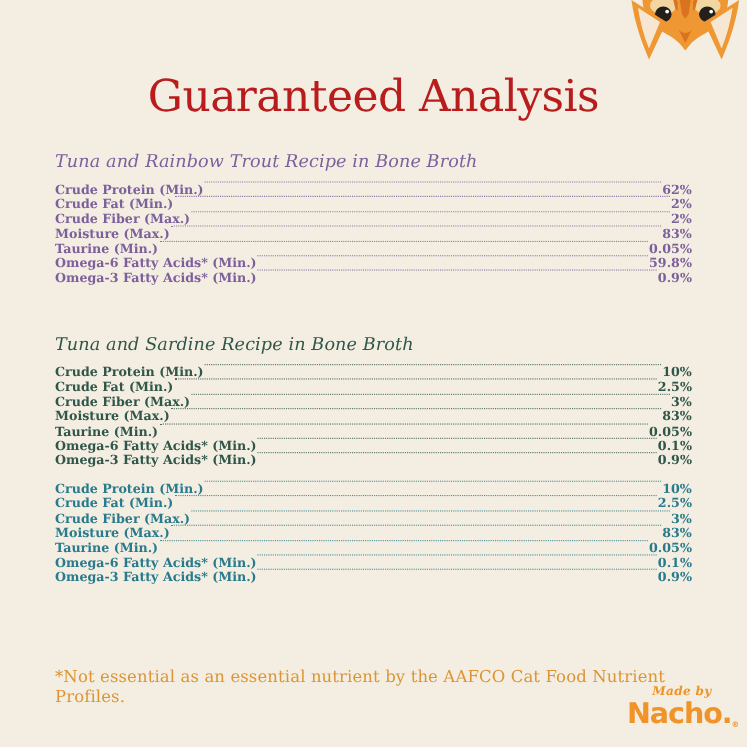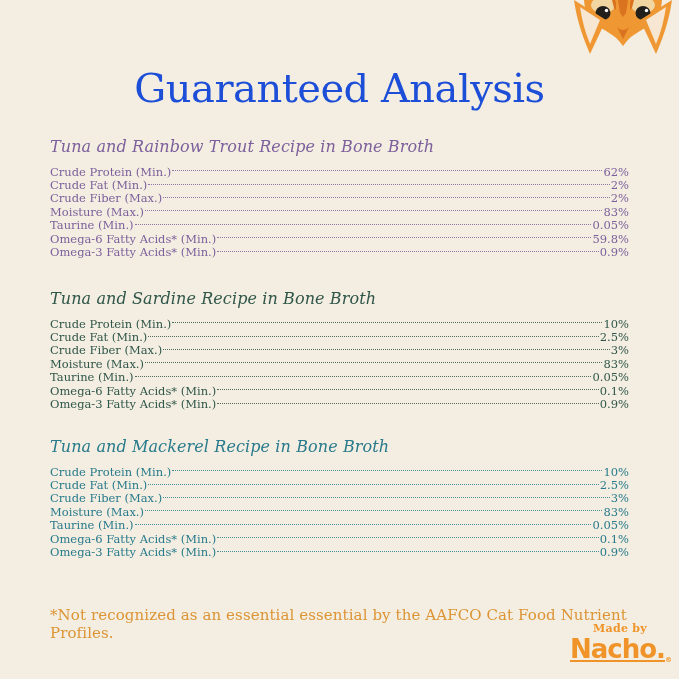--- a/index.html
+++ b/index.html
@@ -42,24 +42,25 @@
   .section-title {
     font-size: 16px;
     font-weight: 500;
     letter-spacing: 0.1px;
     margin: 0 0 9px 0;
     font-style: italic;
   }
   .rows { }
   .row {
     display: flex;
-    align-items: center;
+    align-items: flex-start;
     height: 13.4px;
     font-size: 11.5px;
     white-space: nowrap;
+    font-weight: bold;
   }
   .lbl { flex: 0 0 auto; }
   .dots {
     flex: 1 1 auto;
     border-bottom: 1px dotted currentColor;
     margin: 0 1px 2px 1px;
     min-width: 12px;
     opacity: 0.85;
   }
   .val { flex: 0 0 auto; }
@@ -75,45 +76,45 @@
   .logo {
     position: absolute;
     top: 623px;
     right: 9px;
     width: 100px;
     text-align: center;
     line-height: 1;
   }
   .logo-madeby {
     font-size: 11px;
+    font-style: italic;
     font-weight: bold;
     letter-spacing: 0.3px;
     display: block;
     margin-bottom: 2px;
   }
   .logo-brand {
     font-family: "DejaVu Sans", "Liberation Sans", sans-serif;
     font-size: 26px;
     font-weight: 800;
     letter-spacing: -1px;
     display: inline-block;
-    text-decoration: underline;
   }
   .logo-tm {
     font-family: "DejaVu Sans", "Liberation Sans", sans-serif;
     font-size: 7px;
     vertical-align: -4px;
   }
 </style>
 </head>
 <body>
 
 <div class="page" style="background-color: rgb(243, 238, 225);">
 
-  <h1 class="page-title" style="color: #1d4ed8;">Guaranteed Analysis</h1>
+  <h1 class="page-title" style="color: #b91c1c;">Guaranteed Analysis</h1>
 
   <svg class="cat" viewBox="0 0 102 58" aria-hidden="true">
     <path d="M12 0 H90 C89 13 85 21 77 26 C68 31 60 35 55 41 L51 46 L47 41 C42 35 34 31 25 26 C17 21 13 13 12 0 Z" fill="#ef9732"></path>
     <ellipse cx="31" cy="5" rx="12" ry="8" fill="#f2d6a2"></ellipse>
     <ellipse cx="71" cy="5" rx="12" ry="8" fill="#f2d6a2"></ellipse>
     <path d="M46 0 L48 13 L51 17 L54 13 L56 0 Z" fill="#d9731f"></path>
     <path d="M40 0 L42 8 L44 10 L44 2 L43 0 Z" fill="#d9731f"></path>
     <path d="M62 0 L60 8 L58 10 L58 2 L59 0 Z" fill="#d9731f"></path>
     <path d="M45 27 L51 39 L57 27 C53 31 49 31 45 27 Z" fill="#d9731f"></path>
     <ellipse cx="31" cy="13" rx="7.5" ry="7" fill="#23201c"></ellipse>
@@ -160,21 +161,21 @@
           <span class="val">59.8%</span>
         </div>
       <div class="row">
           <span class="lbl">Omega-3 Fatty Acids* (Min.)</span>
           <span class="dots"></span>
           <span class="val">0.9%</span>
         </div>
     </div>
   </section>
 
-  <section class="section section-2" style="color: rgb(48, 86, 74);">
+  <section class="section section-2" style="color: rgb(48, 86, 74); margin-top: 14px;">
     <h2 class="section-title">Tuna and Sardine Recipe in Bone Broth</h2>
     <div class="rows">
       <div class="row">
           <span class="lbl">Crude Protein (Min.)</span>
           <span class="dots"></span>
           <span class="val">10%</span>
         </div>
       <div class="row">
           <span class="lbl">Crude Fat (Min.)</span>
           <span class="dots"></span>
@@ -202,21 +203,20 @@
         </div>
       <div class="row">
           <span class="lbl">Omega-3 Fatty Acids* (Min.)</span>
           <span class="dots"></span>
           <span class="val">0.9%</span>
         </div>
     </div>
   </section>
 
   <section class="section section-3" style="color: rgb(40, 122, 140);">
-    <h2 class="section-title">Tuna and Mackerel Recipe in Bone Broth</h2>
     <div class="rows">
       <div class="row">
           <span class="lbl">Crude Protein (Min.)</span>
           <span class="dots"></span>
           <span class="val">10%</span>
         </div>
       <div class="row">
           <span class="lbl">Crude Fat (Min.)</span>
           <span class="dots"></span>
           <span class="val">2.5%</span>
@@ -242,20 +242,20 @@
           <span class="val">0.1%</span>
         </div>
       <div class="row">
           <span class="lbl">Omega-3 Fatty Acids* (Min.)</span>
           <span class="dots"></span>
           <span class="val">0.9%</span>
         </div>
     </div>
   </section>
 
-  <p class="footnote" style="color: rgb(220, 148, 52);">*Not recognized as an essential essential by the AAFCO Cat Food Nutrient Profiles.</p>
+  <p class="footnote" style="color: rgb(220, 148, 52);">*Not essential as an essential nutrient by the AAFCO Cat Food Nutrient Profiles.</p>
 
   <div class="logo" style="color: rgb(240, 147, 40);">
     <span class="logo-madeby">Made by</span>
     <span class="logo-brand"><span>Nacho.</span><span class="logo-tm">®</span></span>
   </div>
 
 </div>
 
 </body></html>

